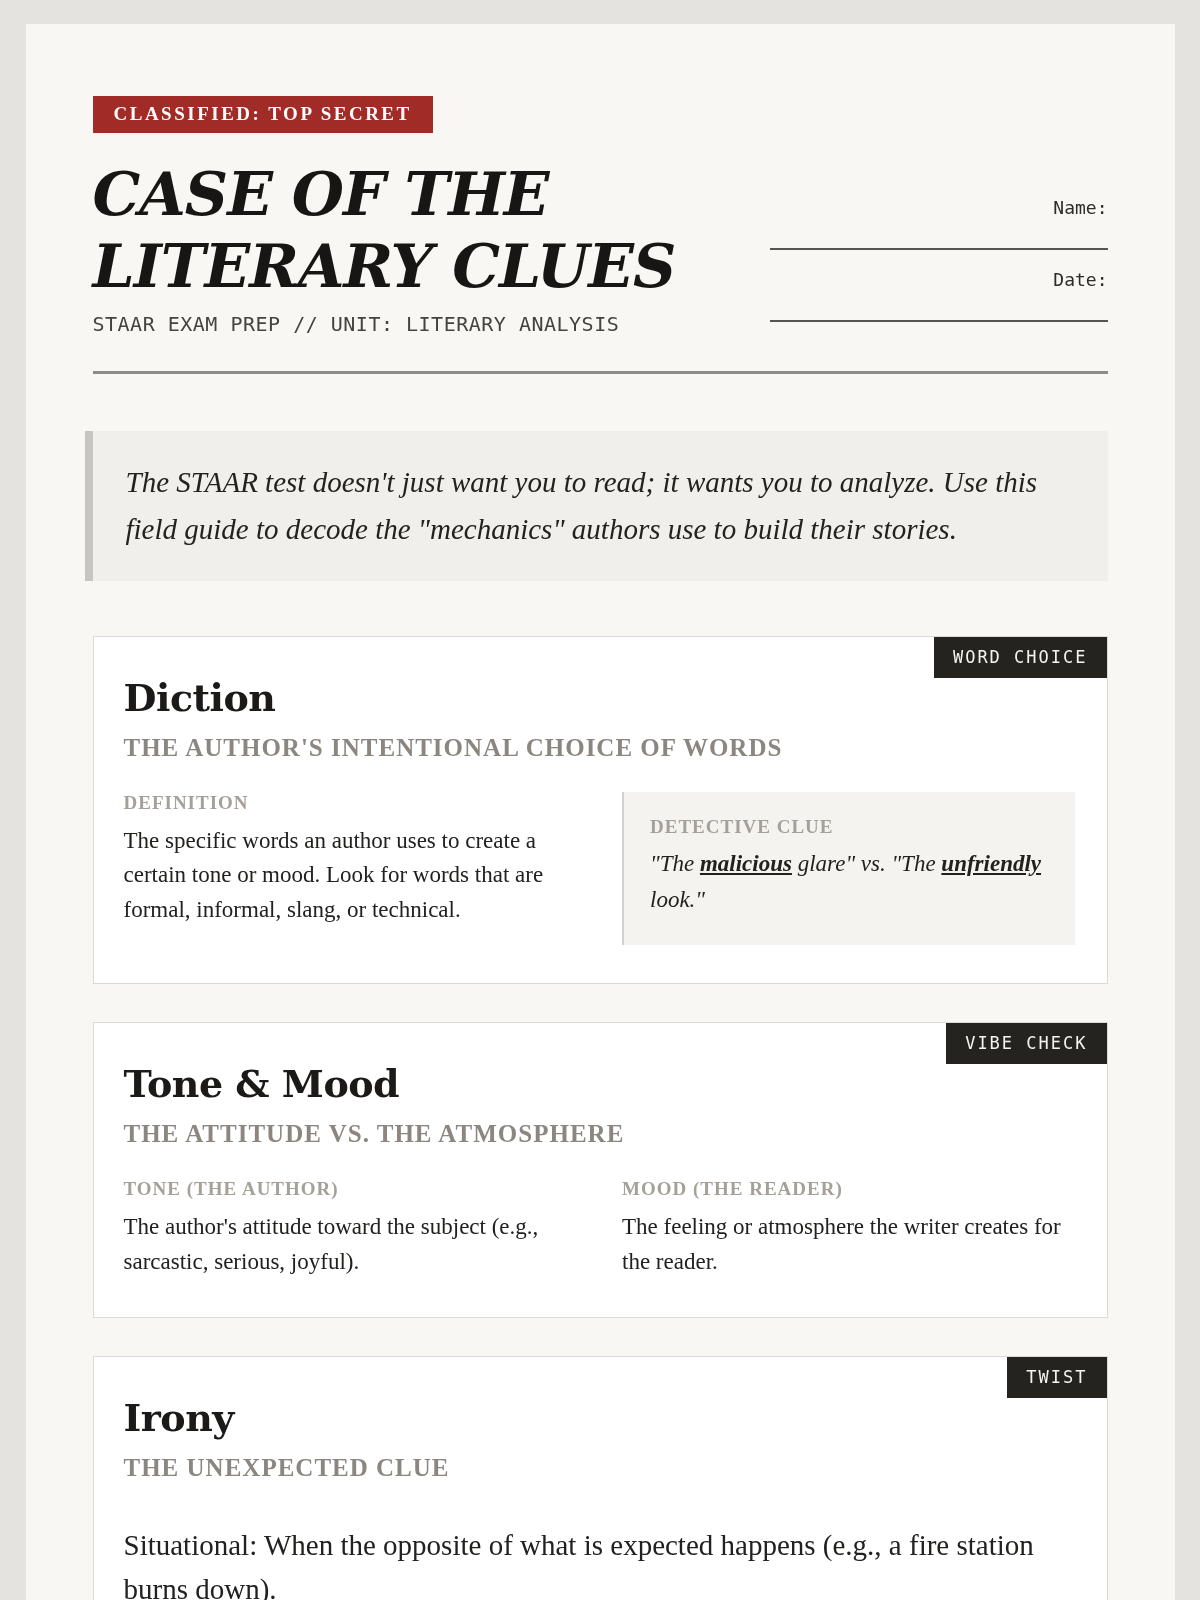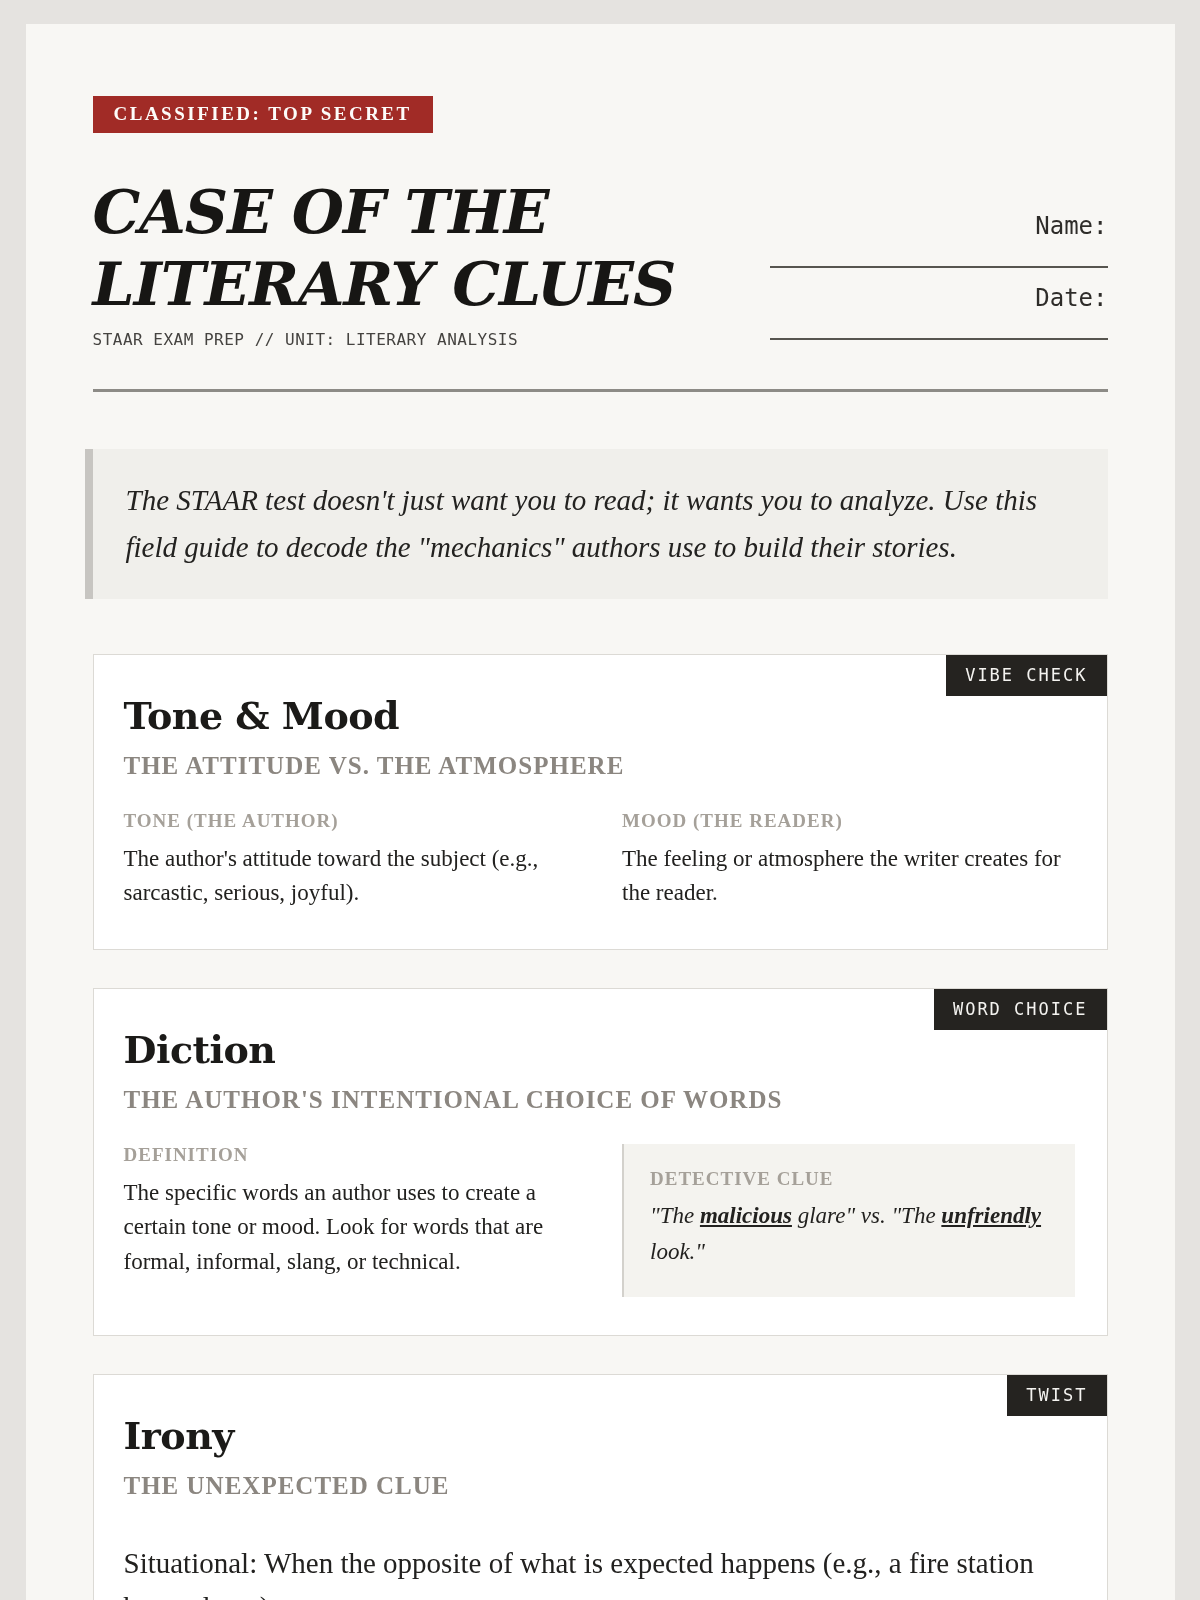--- a/index.html
+++ b/index.html
@@ -10,33 +10,33 @@
     width:1149px; margin:24px auto 0; background:#f8f7f4;
     padding:72px 67px 80px 67px; min-height:1900px;
   }
 
   
   .classified-badge {
     display:inline-block; background:#a12b26; color:#fdfcfa;
     font-family:"Liberation Serif", serif; font-weight:bold;
     font-size:19px; letter-spacing:2.5px; padding:7px 21px 8px 21px;
   }
-  .header-row { display:flex; margin-top:43px; }
+  .header-row { display:flex; margin-top:25px; }
   .title-block { flex:1; }
   .page-title {
     font-family:"DejaVu Serif", serif; font-style:italic; font-weight:bold;
     font-size:60px; line-height:1.2; letter-spacing:-1px; color:#171614;
   }
   .page-subtitle {
     margin-top:10px; font-family:"DejaVu Sans Mono", monospace;
-    font-size:16px; color:#454340; letter-spacing:0.5px;
+    font-size:20px; color:#454340; letter-spacing:0.5px;
   }
   .namedate {
     width:338px; padding-top:36px; text-align:right;
-    font-family:"DejaVu Sans Mono", monospace; font-size:24px; color:#2e2c29;
+    font-family:"DejaVu Sans Mono", monospace; font-size:18px; color:#2e2c29;
   }
   .field-line { border-bottom:2px solid #57554f; height:28px; margin-bottom:16px; }
   .namedate .field-label { line-height:28px; }
 
   .rule { border:none; height:3px; background:#8d8b86; margin-top:33px; }
 
   
   .intro {
     margin:57px 0 55px -8px; background:#f0efeb; border-left:8px solid #c7c5c1;
     padding:28px 24px 28px 33px;
@@ -104,54 +104,54 @@
 
   <hr class="rule">
 
   
   <div class="intro">
     <p><span>The STAAR test doesn't just want you to read; it wants you to </span><span class="seg-bold">analyze</span><span>. Use this field guide to decode the "mechanics" authors use to build their stories.</span></p>
   </div>
 
   
   <div class="card">
+    <div class="card-badge">WORD CHOICE</div>
+    <div class="card-title">Diction</div>
+    <div class="card-subtitle">THE AUTHOR'S INTENTIONAL CHOICE OF WORDS</div>
+    <div class="card-cols">
+      <div>
+        <div class="mini-label">DEFINITION</div>
+        <p class="body-text">The specific words an author uses to create a certain tone or mood. Look for words that are formal, informal, slang, or technical.</p>
+      </div>
+      <div class="clue-box">
+        <div class="mini-label">DETECTIVE CLUE</div>
+        <p class="clue-text"><span>"The </span><span class="seg-bold-underline">malicious</span><span> glare" vs. "The </span><span class="seg-bold-underline">unfriendly</span><span> look."</span></p>
+      </div>
+    </div>
+  </div>
+
+  
+  <div class="card">
     <div class="card-badge">VIBE CHECK</div>
     <div class="card-title">Tone &amp; Mood</div>
     <div class="card-subtitle">THE ATTITUDE VS. THE ATMOSPHERE</div>
     <div class="card-cols">
       <div>
         <div class="mini-label">TONE (THE AUTHOR)</div>
         <p class="body-text">The author's attitude toward the subject (e.g., sarcastic, serious, joyful).</p>
       </div>
       <div>
         <div class="mini-label">MOOD (THE READER)</div>
         <p class="body-text">The feeling or atmosphere the writer creates for the reader.</p>
       </div>
     </div>
   </div>
 
   
   <div class="card">
-    <div class="card-badge">WORD CHOICE</div>
-    <div class="card-title">Diction</div>
-    <div class="card-subtitle">THE AUTHOR'S INTENTIONAL CHOICE OF WORDS</div>
-    <div class="card-cols">
-      <div>
-        <div class="mini-label">DEFINITION</div>
-        <p class="body-text">The specific words an author uses to create a certain tone or mood. Look for words that are formal, informal, slang, or technical.</p>
-      </div>
-      <div class="clue-box">
-        <div class="mini-label">DETECTIVE CLUE</div>
-        <p class="clue-text"><span>"The </span><span class="seg-bold-underline">malicious</span><span> glare" vs. "The </span><span class="seg-bold-underline">unfriendly</span><span> look."</span></p>
-      </div>
-    </div>
-  </div>
-
-  
-  <div class="card">
     <div class="card-badge">TWIST</div>
     <div class="card-title">Irony</div>
     <div class="card-subtitle">THE UNEXPECTED CLUE</div>
     <p class="full-body"><span class="seg-bold">Situational:</span><span> When the opposite of what is expected happens (e.g., a fire station burns down).</span></p>
     <div style="height:260px"></div>
   </div>
 
 </div>
 
 </body></html>

